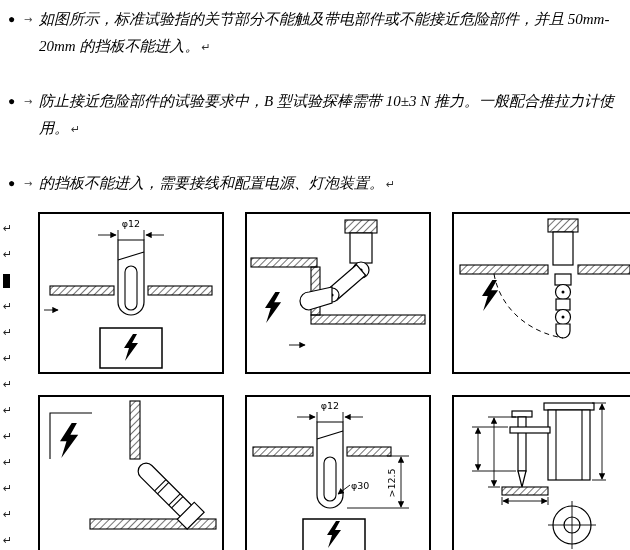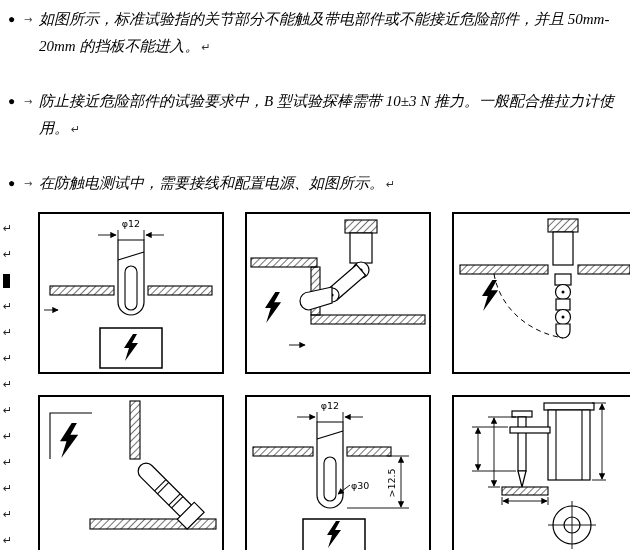--- a/index.html
+++ b/index.html
@@ -81,21 +81,21 @@
       <span class="ptext"><span>如图所示，标准试验指的关节部分不能触及带电部件或不能接近危险部件，并且 50mm-20mm 的挡板不能进入。</span><span class="pmark">↵</span></span>
     </div>
     <div class="para">
       <span class="bullet">●</span>
       <span class="tabmark">→</span>
       <span class="ptext"><span>防止接近危险部件的试验要求中，B 型试验探棒需带 10±3 N 推力。一般配合推拉力计使用。</span><span class="pmark">↵</span></span>
     </div>
     <div class="para">
       <span class="bullet">●</span>
       <span class="tabmark">→</span>
-      <span class="ptext"><span>在防触电测试中，需要接线和配置电源、如图所示。</span><span class="pmark">↵</span></span>
+      <span class="ptext"><span>的挡板不能进入，需要接线和配置电源、灯泡装置。</span><span class="pmark">↵</span></span>
     </div>
   </div>
 
   <div class="figure-grid">
 
     <div class="fig-box">
       <svg width="182" height="158" viewBox="0 0 182 158">
         <text class="dim" x="91" y="13" text-anchor="middle">φ12</text>
         <line class="dl" x1="78" y1="16" x2="78" y2="26"></line>
         <line class="dl" x1="104" y1="16" x2="104" y2="26"></line>

